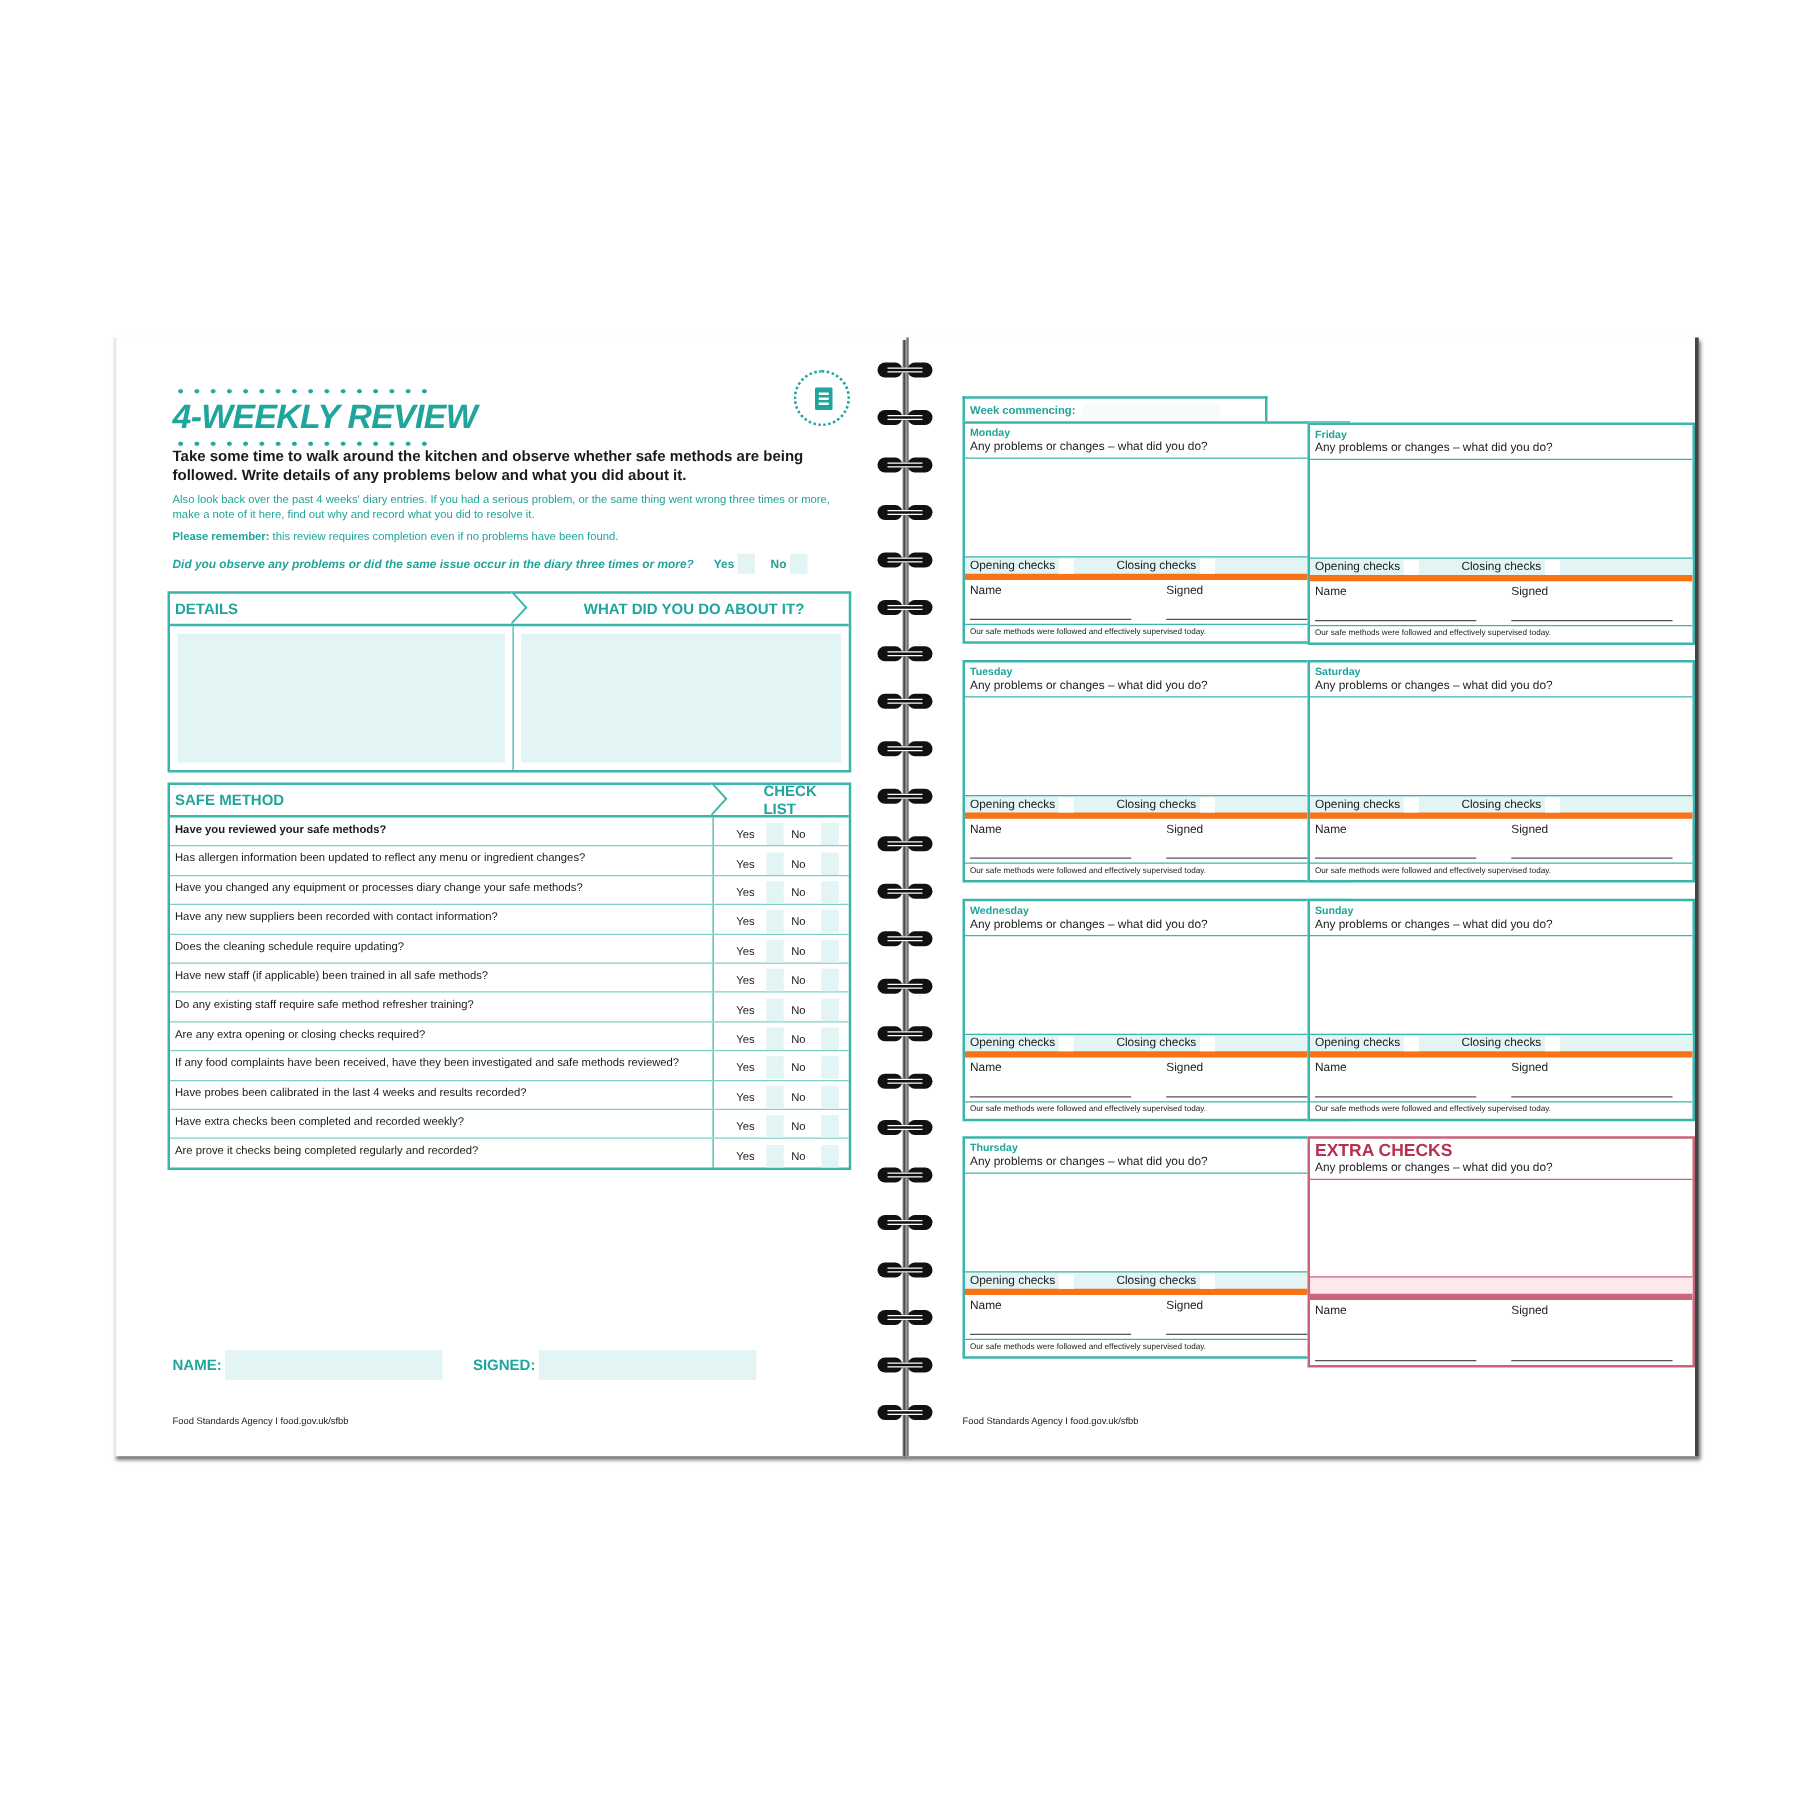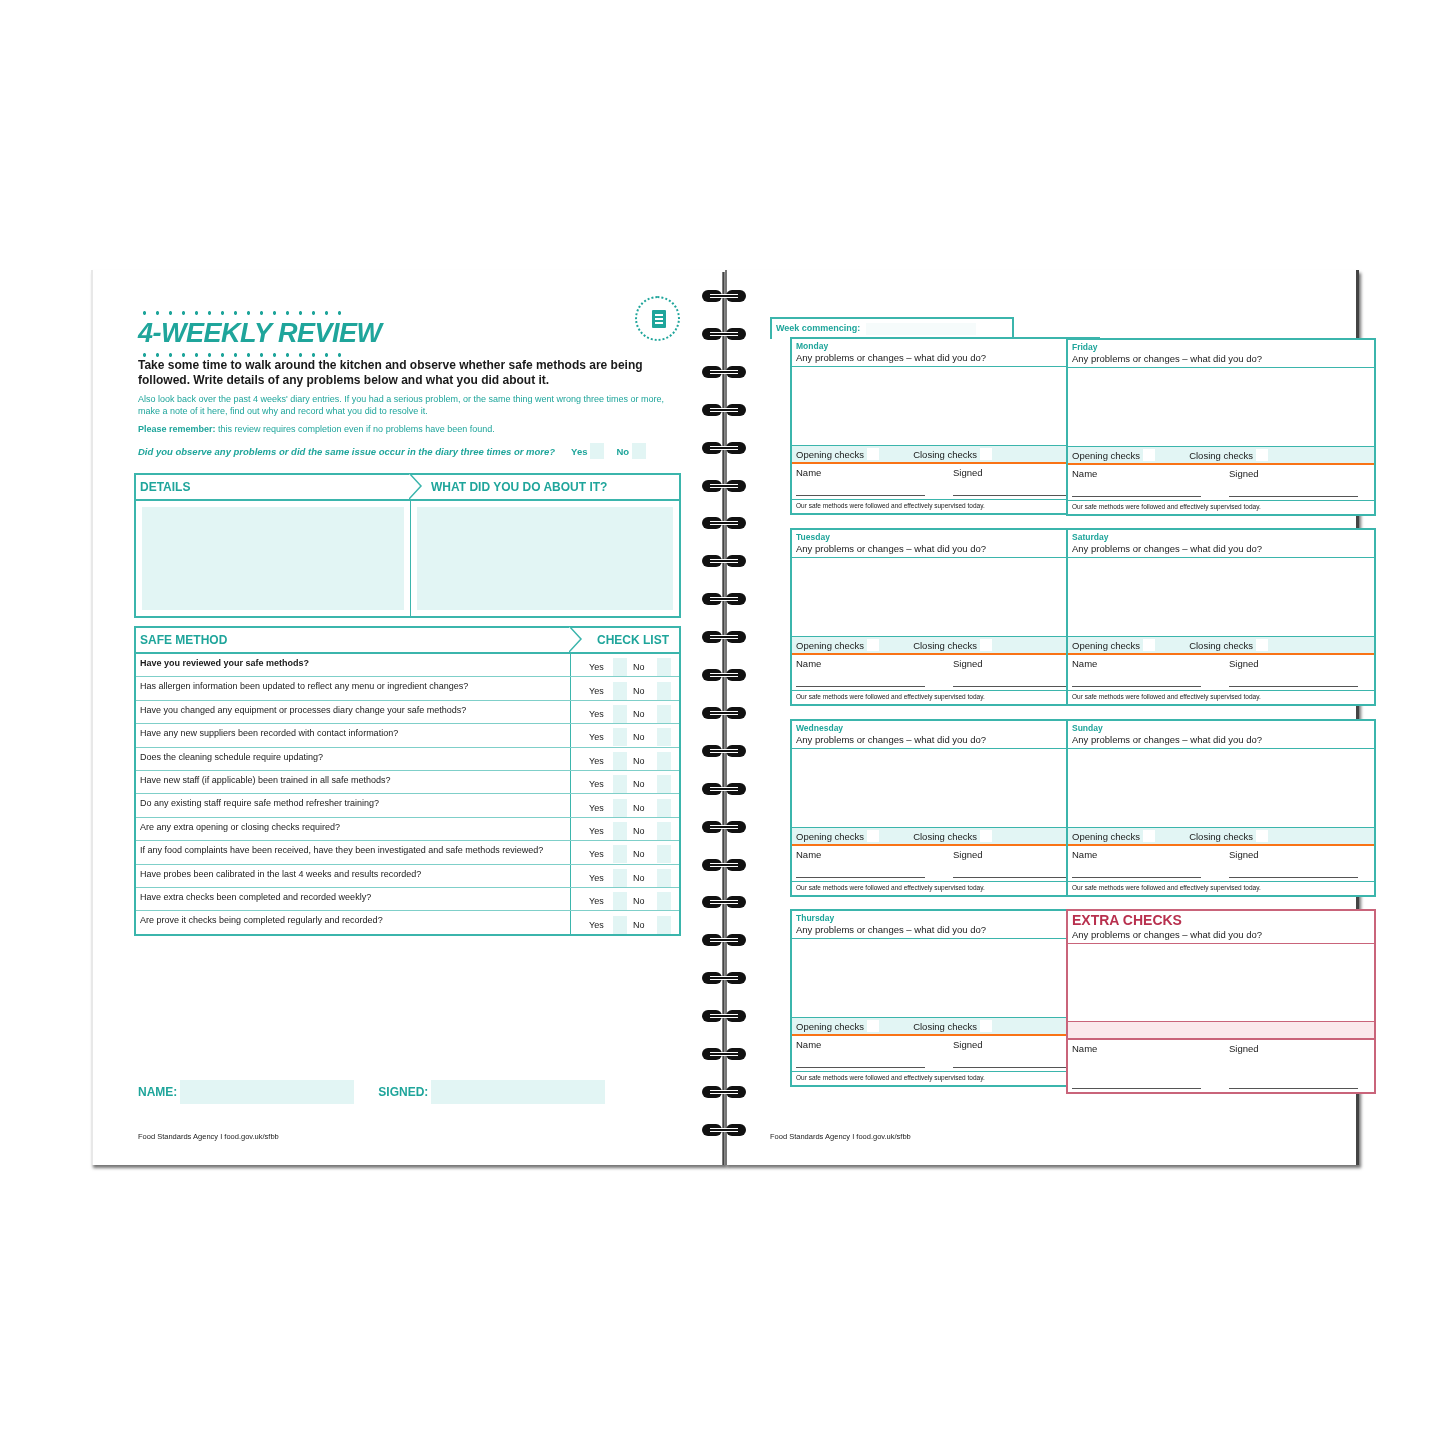--- a/index.html
+++ b/index.html
@@ -29,21 +29,21 @@
   .intro { position: absolute; left: 45px; top: 88px; width: 530px; }
   .intro .lead { font-size: 12px; font-weight: bold; line-height: 15px; }
   .intro .sub { font-size: 9px; color: #1fa59b; line-height: 12px; margin-top: 5px; }
   .intro .remember { font-size: 9px; color: #1fa59b; margin-top: 7px; }
   .intro .remember b { font-weight: bold; }
   .intro .question { font-size: 9.5px; color: #1fa59b; font-style: italic; font-weight: bold; margin-top: 9px; display: flex; align-items: center; }
   .intro .question .yn { font-style: normal; margin-left: 16px; display: flex; align-items: center; }
   .sbox { display: inline-block; width: 14px; height: 16px; background: #e2f5f4; margin-left: 3px; }
 
   .panel { position: absolute; left: 41px; width: 547px; border: 2px solid #3bb5ac; }
-  .panel-head { height: 26px; border-bottom: 2px solid #3bb5ac; display: flex; align-items: center; font-size: 12px; font-weight: bold; color: #1fa59b; position: relative; }
+  .panel-head { height: 26px; border-bottom: 2px solid #3bb5ac; display: flex; align-items: center; font-size: 12px; font-weight: bold; color: #1fa59b; position: relative; gap: 36px; }
   .details-panel { top: 203px; height: 145px; }
   .details-panel .h1 { width: 275px; padding-left: 4px; }
   .details-panel .h2 { padding-left: 20px; }
   .chev { position: absolute; top: -2px; width: 14px; height: 26px; }
   .details-body { display: flex; height: 115px; }
   .details-body .col { padding: 6px; }
   .details-body .col:first-child { width: 275px; border-right: 1px solid #3bb5ac; }
   .details-body .col:last-child { flex: 1; }
   .fill { background: #e2f5f4; width: 100%; height: 100%; }
 
@@ -62,25 +62,25 @@
   .add-panel .h1 { padding-left: 4px; }
   .add-body { padding: 6px; height: 94px; }
 
   .sign-row { position: absolute; left: 45px; top: 810px; display: flex; align-items: center; font-size: 12px; font-weight: bold; color: #1fa59b; }
   .sign-row .field { width: 174px; height: 24px; background: #e2f5f4; margin-left: 3px; }
   .sign-row .gap { width: 24px; }
 
   .footer { position: absolute; top: 862px; font-size: 7.5px; color: #222; }
 
   
-  .day { position: absolute; width: 310px; border: 2px solid #3bb5ac; font-size: 9px; background: #fff; margin-left: 20px; }
+  .day { position: absolute; width: 310px; border: 2px solid #3bb5ac; font-size: 9px; background: #fff; }
   .day .dayname { font-size: 8.5px; font-weight: bold; color: #1fa59b; padding: 2px 4px 0; }
   .day .prompt { padding: 1px 4px 3px; border-bottom: 1px solid #3bb5ac; font-size: 9.5px; }
   .day .write { height: 78px; }
-  .day .checks { height: 19px; background: #e2f5f4; border-top: 1px solid #3bb5ac; border-bottom: 2px solid #f97316; display: flex; align-items: center; padding-left: 4px; font-size: 9.5px; }
+  .day .checks { height: 19px; background: #e2f5f4; border-top: 1px solid #3bb5ac; border-bottom: 5px solid #f97316; display: flex; align-items: center; padding-left: 4px; font-size: 9.5px; }
   .day .checks .wb { display: inline-block; width: 12px; height: 12px; background: #fff; margin: 0 34px 0 3px; }
   .day .ns { display: flex; padding: 3px 4px 0; font-size: 9.5px; height: 35px; }
   .day .ns div { flex: 1; position: relative; }
   .day .ns div::after { content: ""; position: absolute; left: 0; right: 12px; bottom: 3px; border-bottom: 1px solid #555; }
   .day .ns div:last-child { padding-left: 16px; }
   .day .ns div:last-child::after { left: 16px; }
   .day .foot { border-top: 1px solid #3bb5ac; font-size: 6.5px; padding: 2px 4px; height: 14px; }
 
   .week-head { position: absolute; left: 677px; top: 47px; width: 244px; height: 22px; border: 2px solid #3bb5ac; border-bottom: none; font-size: 9px; font-weight: bold; color: #1fa59b; padding: 4px 4px; display: flex; }
   .week-head .wf { width: 110px; height: 12px; background: #f6fbfb; margin-left: 6px; }

